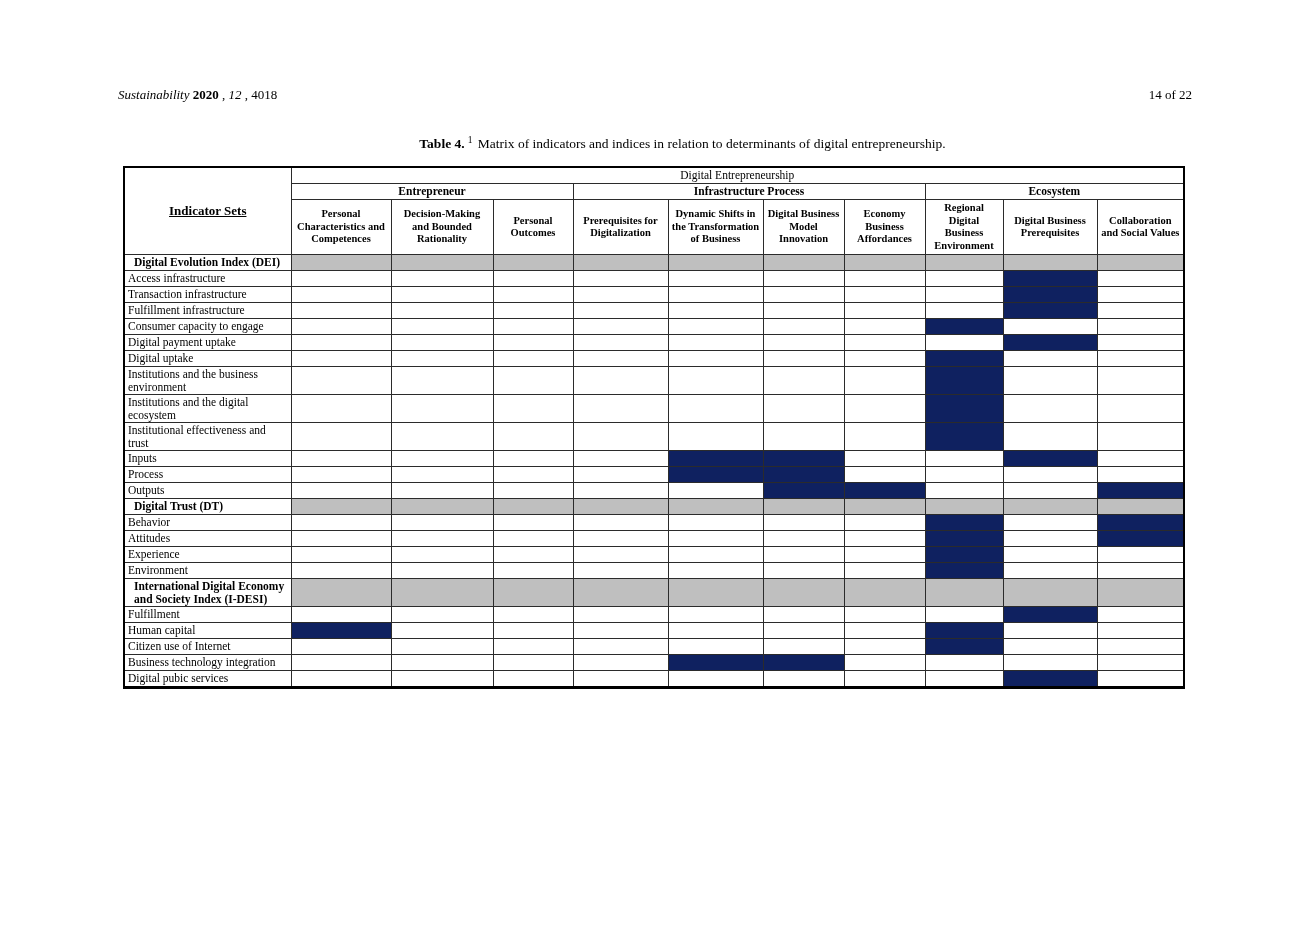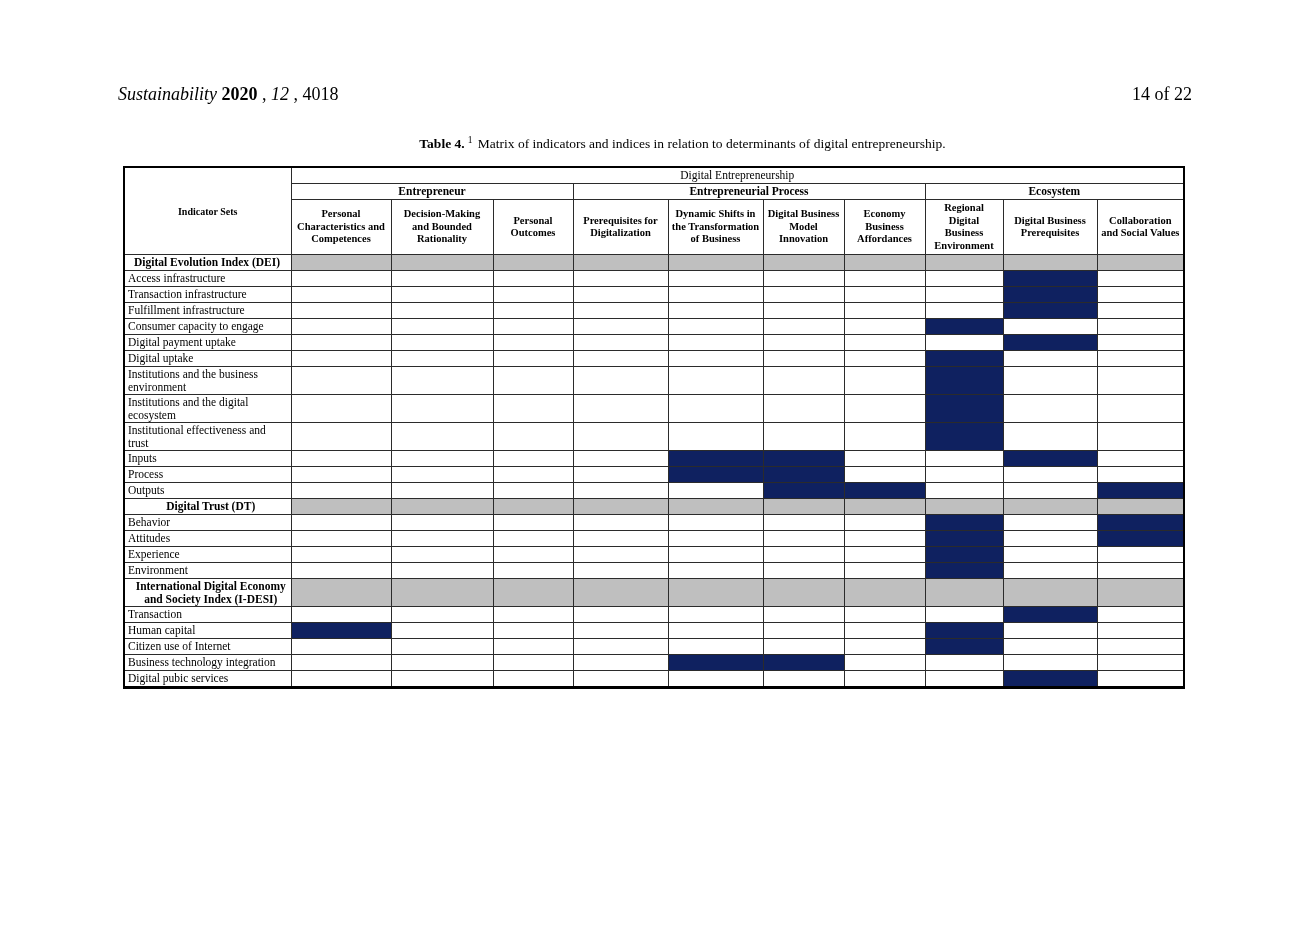--- a/index.html
+++ b/index.html
@@ -19,21 +19,21 @@
     height: 925px;
   }
   
   .page-header {
     position: absolute;
     top: 87px;
     left: 118px;
     width: 1074px;
     display: flex;
     justify-content: space-between;
-    font-size: 18px;
+    font-size: 13px;
     line-height: 15px;
   }
   .journal-name { font-style: italic; }
   .journal-year { font-weight: bold; }
   .journal-volume { font-style: italic; }
   
   .table-caption {
     position: absolute;
     top: 135px;
     left: 0;
@@ -62,25 +62,26 @@
     width: 1060px;
     border: 2px solid #000;
     border-bottom-width: 3px;
   }
   table.matrix th, table.matrix td {
     border: 1px solid #2b2b2b;
     padding: 1px 3px;
     overflow: hidden;
   }
   th.corner-cell {
-    font-size: 10px;
+    font-size: 13px;
     font-weight: bold;
     text-align: center;
     vertical-align: middle;
     border-right: 1.5px solid #000;
+    text-decoration: underline;
   }
   th.top-header-cell {
     font-size: 11.5px;
     font-weight: normal;
     text-align: center;
     height: 13px;
     line-height: 13px;
   }
   th.group-cell {
     font-size: 11.5px;
@@ -102,21 +103,21 @@
     font-size: 11.5px;
     line-height: 12.5px;
     text-align: left;
     vertical-align: middle;
     padding: 1px 4px;
     border-right: 1.5px solid #000;
   }
   td.matrix-cell { height: 13px; }
   tr.section-row td.matrix-cell { background: #bfbfbf; }
   tr.section-row td.row-label { font-weight: bold; padding-left: 9px; }
-  td.row-label.align-center { text-align: center; }
+  td.row-label.align-center { }
   td.filled { background: #0f2160; }
 </style>
 </head>
 <body>
 
 <div class="page">
 
   <div class="page-header">
     <div>
       <span class="journal-name">Sustainability</span>
@@ -149,21 +150,21 @@
           <col style="width:94px">
           <col style="width:87px">
       </colgroup>
       <thead>
         <tr>
           <th class="corner-cell" rowspan="3">Indicator Sets</th>
           <th class="top-header-cell" colspan="10">Digital Entrepreneurship</th>
         </tr>
         <tr id="group-row">
             <th class="group-cell" colspan="3">Entrepreneur</th>
-            <th class="group-cell" colspan="4">Entrepreneurial Process</th>
+            <th class="group-cell" colspan="4">Infrastructure Process</th>
             <th class="group-cell" colspan="3">Ecosystem</th>
           </tr>
         <tr id="colhead-row">
             <th class="col-head-cell">Personal Characteristics and Competences</th>
             <th class="col-head-cell">Decision-Making and Bounded Rationality</th>
             <th class="col-head-cell">Personal Outcomes</th>
             <th class="col-head-cell">Prerequisites for Digitalization</th>
             <th class="col-head-cell">Dynamic Shifts in the Transformation of Business</th>
             <th class="col-head-cell">Digital Business Model Innovation</th>
             <th class="col-head-cell">Economy Business Affordances</th>
@@ -414,21 +415,21 @@
             <td class="matrix-cell"></td>
             <td class="matrix-cell"></td>
             <td class="matrix-cell"></td>
             <td class="matrix-cell"></td>
             <td class="matrix-cell"></td>
             <td class="matrix-cell"></td>
             <td class="matrix-cell"></td>
             <td class="matrix-cell"></td>
           </tr>
           <tr>
-            <td class="row-label">Transaction</td>
+            <td class="row-label">Fulfillment</td>
             <td class="matrix-cell"></td>
             <td class="matrix-cell"></td>
             <td class="matrix-cell"></td>
             <td class="matrix-cell"></td>
             <td class="matrix-cell"></td>
             <td class="matrix-cell"></td>
             <td class="matrix-cell"></td>
             <td class="matrix-cell"></td>
             <td class="matrix-cell filled"></td>
             <td class="matrix-cell"></td>

